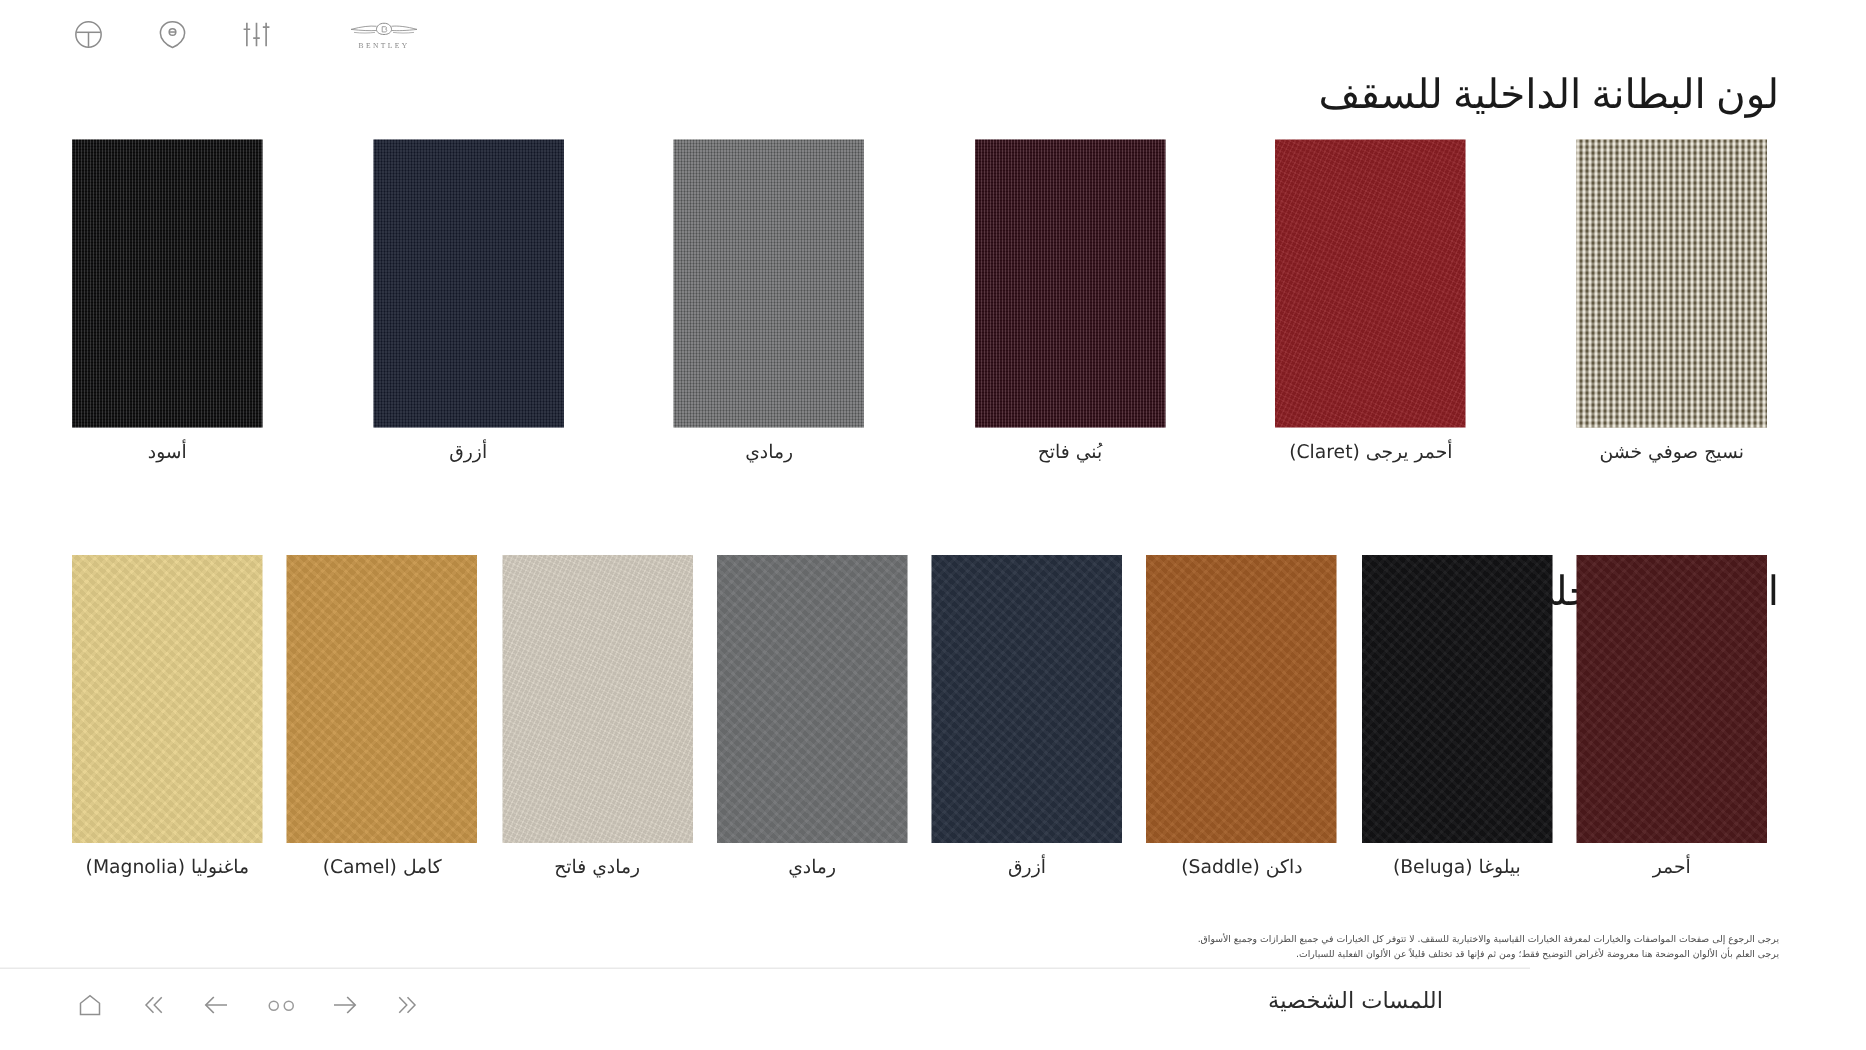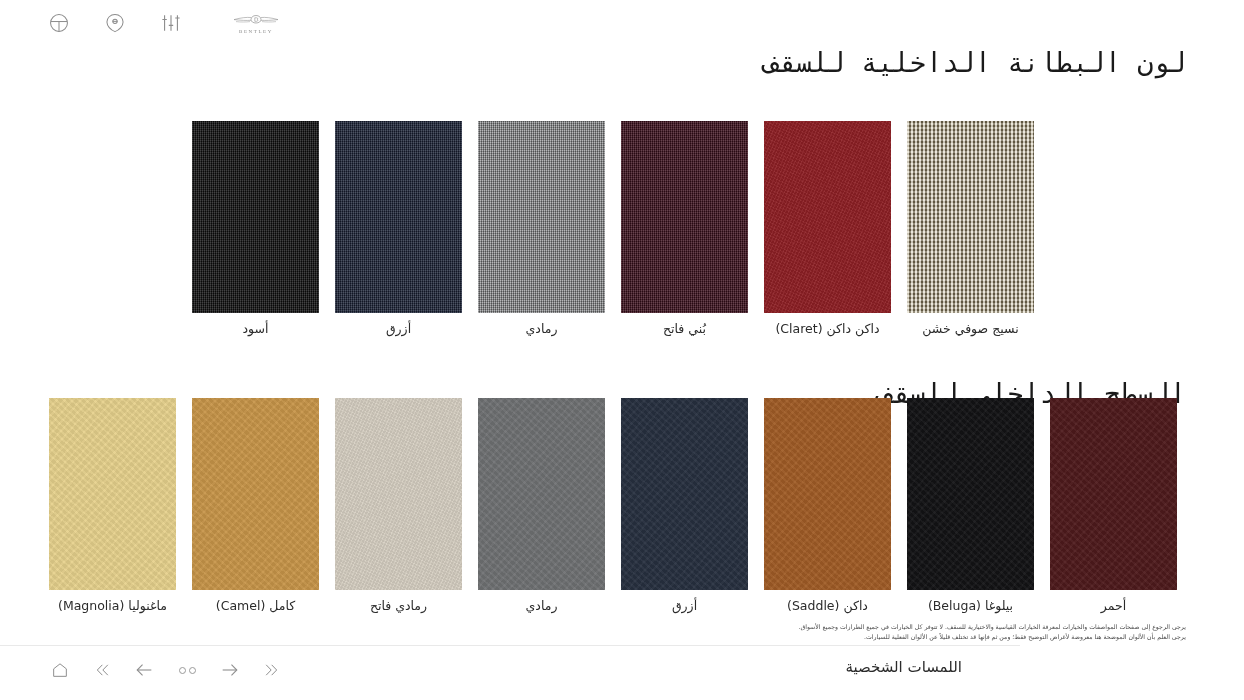--- a/index.html
+++ b/index.html
@@ -59,38 +59,37 @@
   .section-title {
     position: absolute;
     right: 58px;
     text-align: right;
     direction: rtl;
     font-size: 27px;
     font-weight: 400;
     color: #1a1a1a;
     letter-spacing: 0px;
     white-space: nowrap;
-    font-family: Liberation Mono, monospace;
+    font-family: Liberation Serif, serif;
   }
   #title-headliner-color { top: 47px; }
   #title-headliner-surface { top: 338px; margin-top: 40px; }
 
   
   .swatch-row {
     position: absolute;
     left: 0;
     width: 1244px;
     display: flex;
     flex-direction: row-reverse;
-    justify-content: center;
+    justify-content: space-between;
     direction: rtl;
     padding-right: 58px;
     padding-left: 40px;
     gap: 0px;
-    margin-top: 28px;
   }
   #row-color  { top: 93px; }
   #row-surface{ top: 370px; }
 
   .swatch-cell {
     width: 143px;
     display: flex;
     flex-direction: column;
     align-items: center;
     cursor: pointer;
@@ -289,21 +288,21 @@
       <div class="swatch-cell">
         <div class="swatch-chip tex-weave-strong" style="background-color: rgb(142, 143, 145);"></div>
         <div class="swatch-label">رمادي</div>
       </div>
       <div class="swatch-cell">
         <div class="swatch-chip tex-weave" style="background-color: rgb(61, 15, 28);"></div>
         <div class="swatch-label">بُني فاتح</div>
       </div>
       <div class="swatch-cell">
         <div class="swatch-chip tex-grain" style="background-color: rgb(142, 31, 36);"></div>
-        <div class="swatch-label">داكن داكن (Claret)</div>
+        <div class="swatch-label">أحمر يرجى (Claret)</div>
       </div>
       <div class="swatch-cell">
         <div class="swatch-chip tex-tweed" style="background-color: rgb(185, 168, 126);"></div>
         <div class="swatch-label">نسيج صوفي خشن</div>
       </div>
     </div>
 
   <div class="section-title" id="title-headliner-surface">السطح الداخلي للسقف</div>
 
   <div class="swatch-row" id="row-surface">

